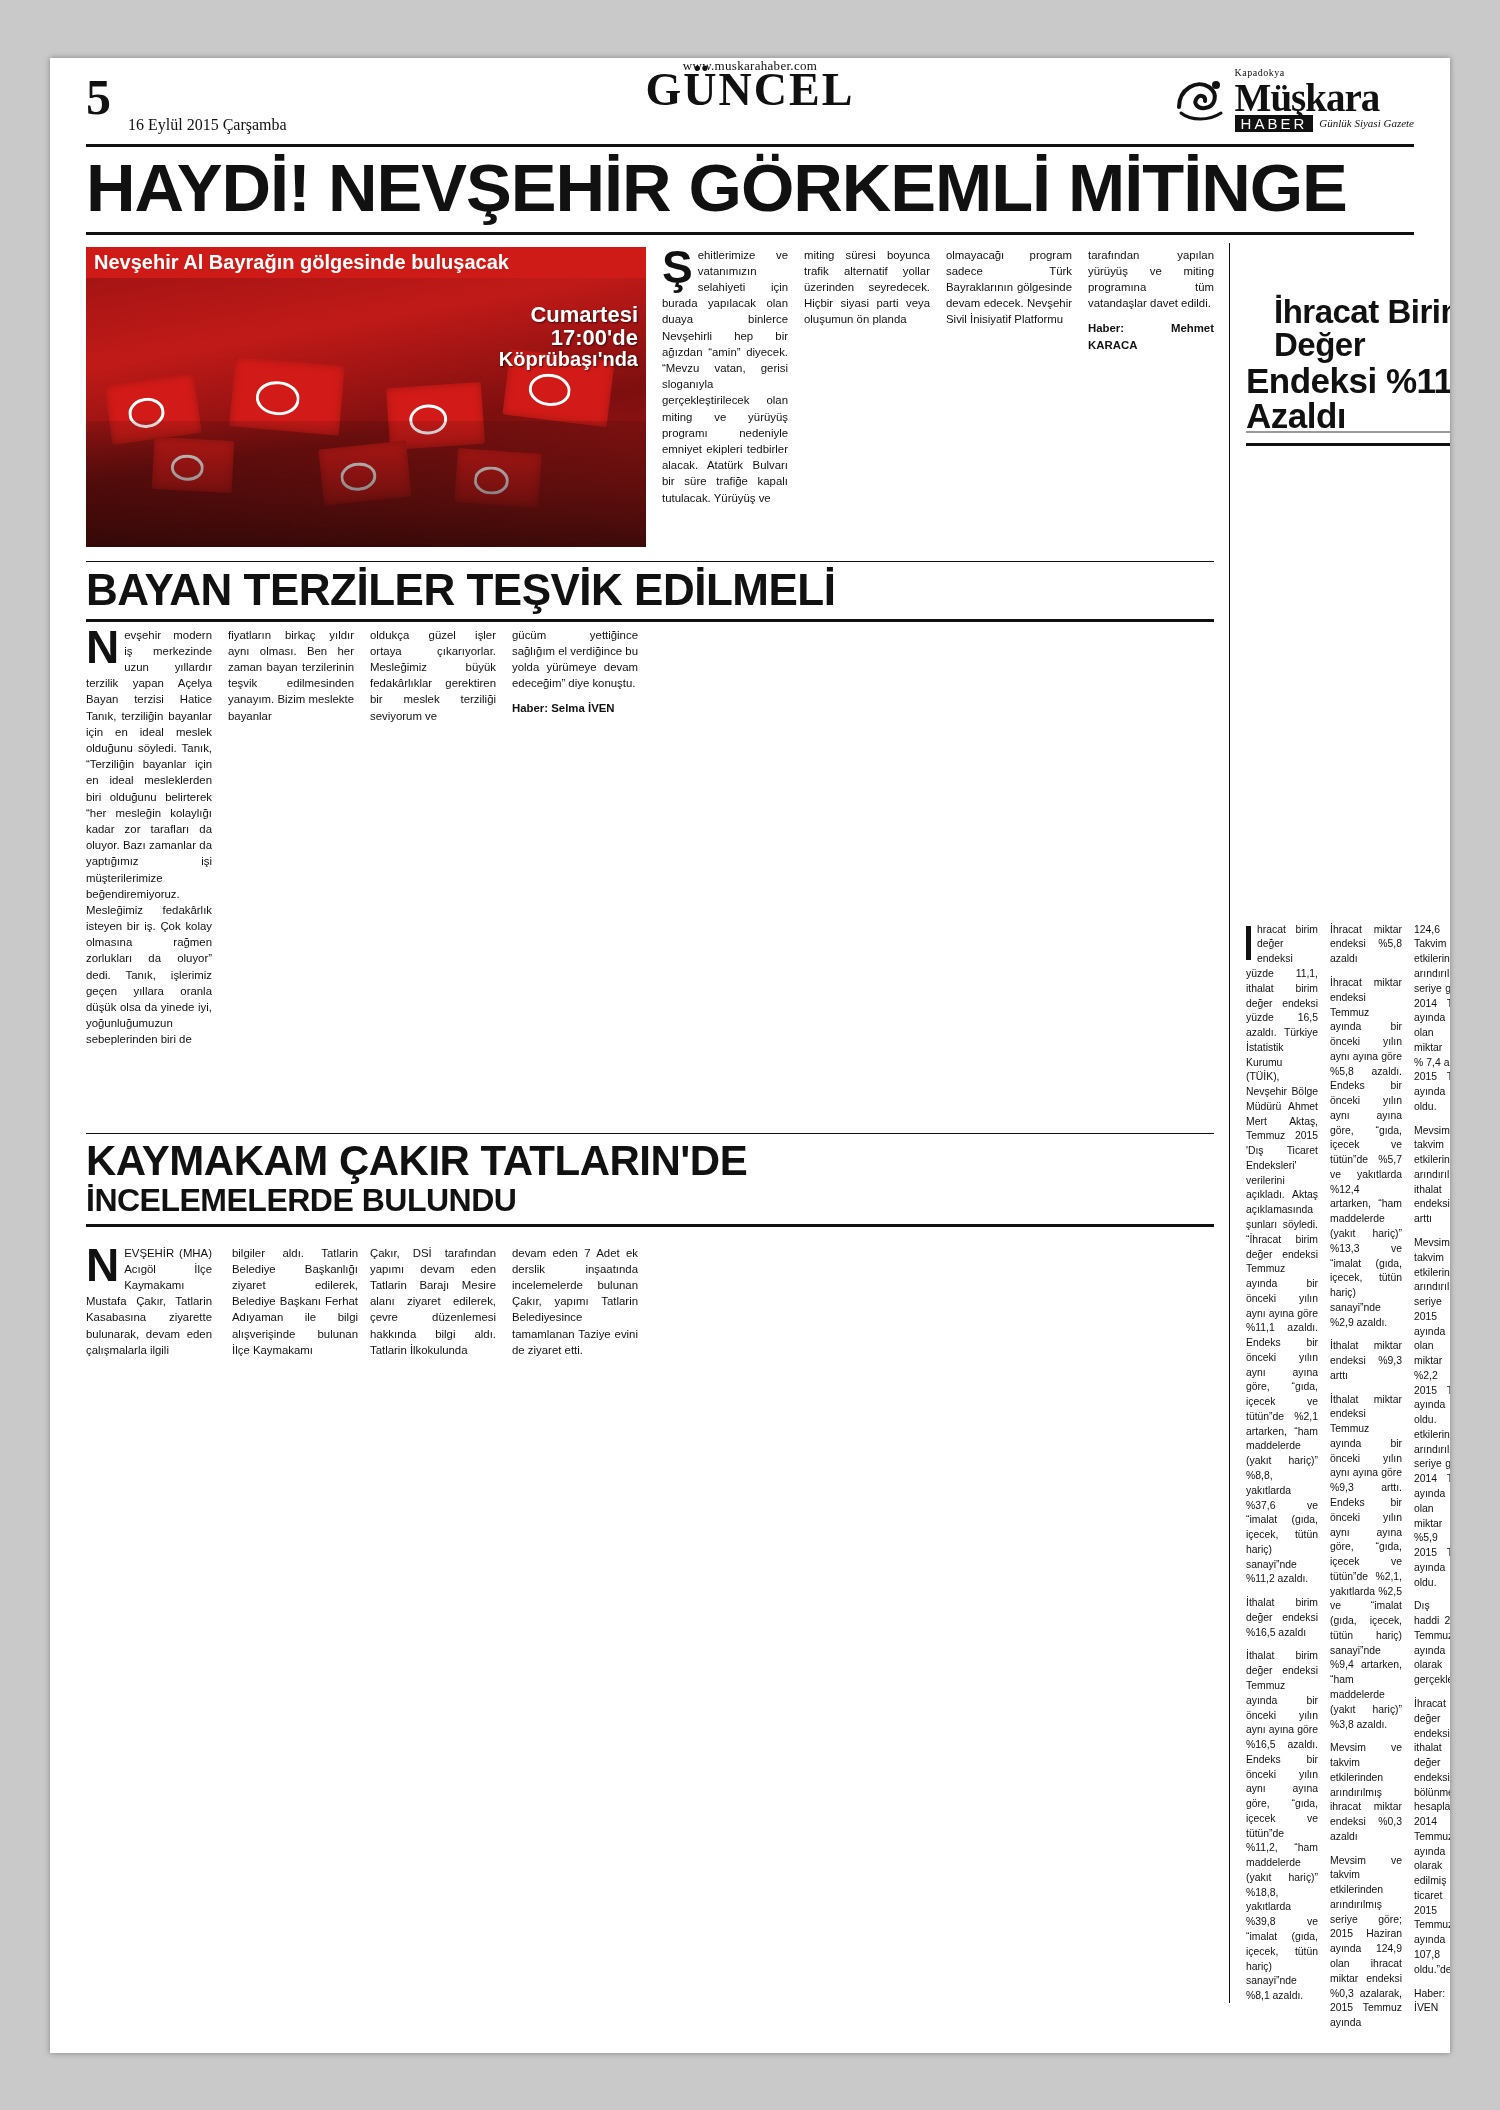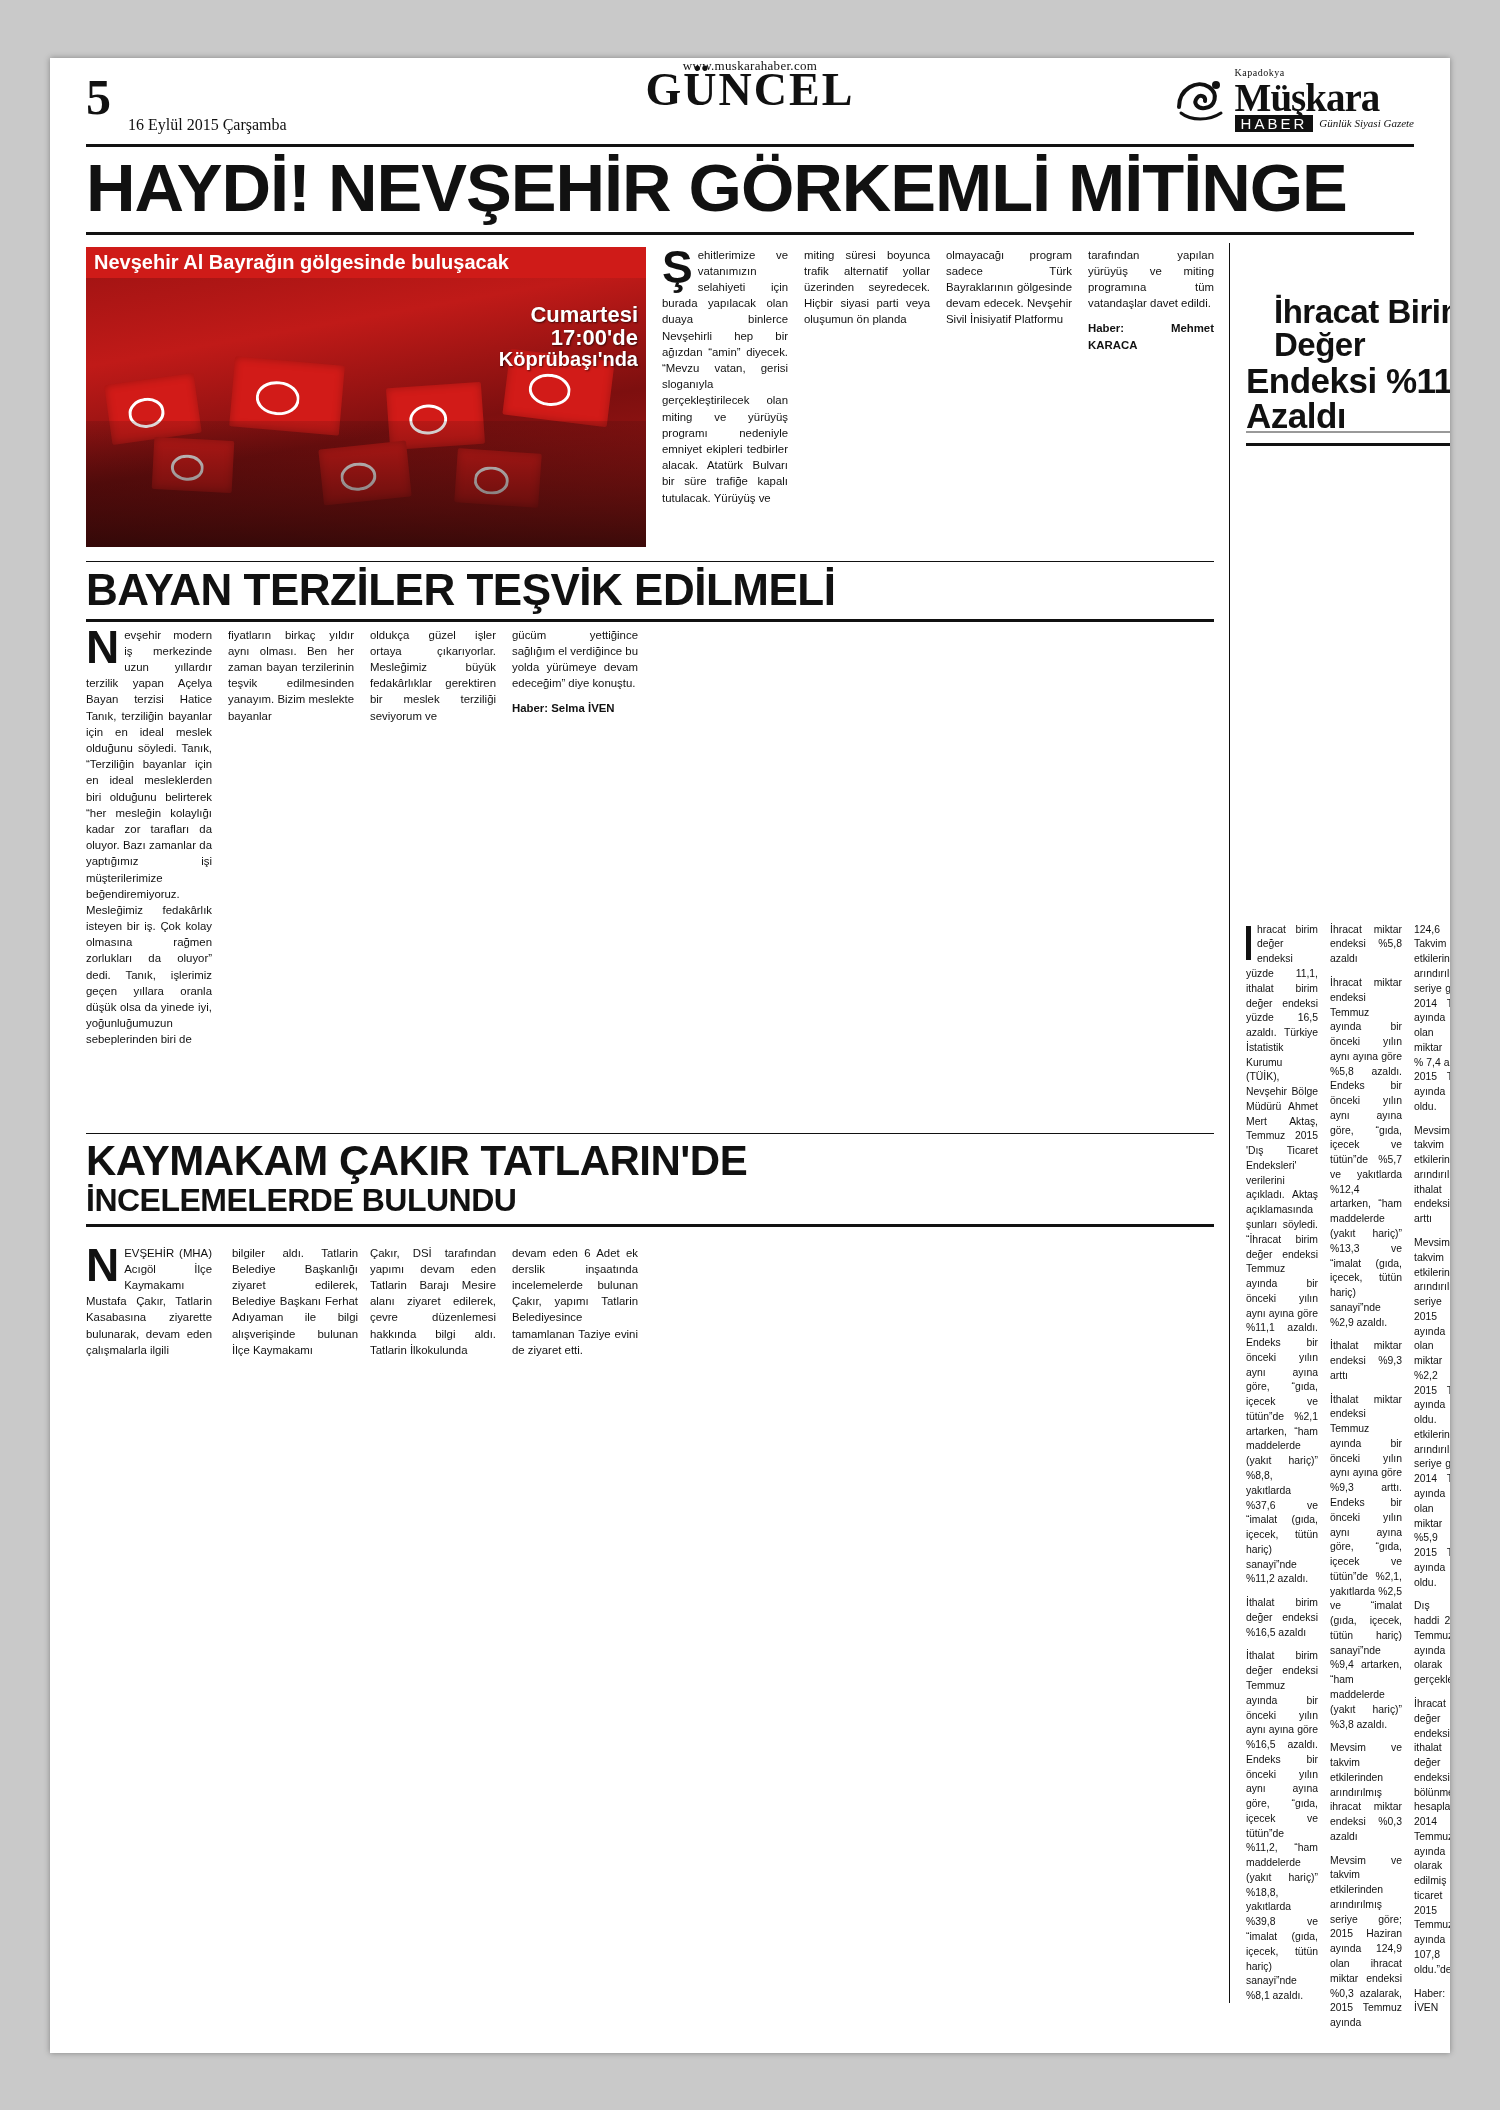--- a/index.html
+++ b/index.html
@@ -353,21 +353,21 @@
     <div class="col txt" style="position:absolute;left:0;top:1010px;width:126px;">
       <p><span class="dropcap">N</span><span class="b">EVŞEHİR (MHA) Acıgöl İlçe Kaymakamı Mustafa Çakır, Tatlarin Kasabasına ziyarette bulunarak, devam eden çalışmalarla ilgili</span></p>
     </div>
     <div class="col txt" style="position:absolute;left:146px;top:1010px;width:126px;">
       <p><span class="b">bilgiler aldı.</span> <span>Tatlarin Belediye Başkanlığı ziyaret edilerek, Belediye Başkanı Ferhat Adıyaman ile bilgi alışverişinde bulunan İlçe Kaymakamı</span></p>
     </div>
     <div class="col txt" style="position:absolute;left:284px;top:1010px;width:126px;">
       <p>Çakır, DSİ tarafından yapımı devam eden Tatlarin Barajı Mesire alanı  ziyaret edilerek, çevre düzenlemesi hakkında bilgi aldı. Tatlarin İlkokulunda</p>
     </div>
     <div class="col txt" style="position:absolute;left:426px;top:1010px;width:126px;">
-      <p>devam eden 6 Adet ek derslik inşaatında incelemelerde bulunan Çakır, yapımı Tatlarin Belediyesince tamamlanan Taziye evini de ziyaret etti.</p>
+      <p>devam eden 7 Adet ek derslik inşaatında incelemelerde bulunan Çakır, yapımı Tatlarin Belediyesince tamamlanan Taziye evini de ziyaret etti.</p>
     </div>
 
     <div style="position:absolute;left:18px;top:1148px;width:1110px;height:470px;">
       <div class="kphoto">
         <div class="k-wall"></div>
         <div class="k-arch"></div>
         <div class="k-dark"></div>
 
         <div class="k-man" style="left:38%;">
           <div class="h"></div>

